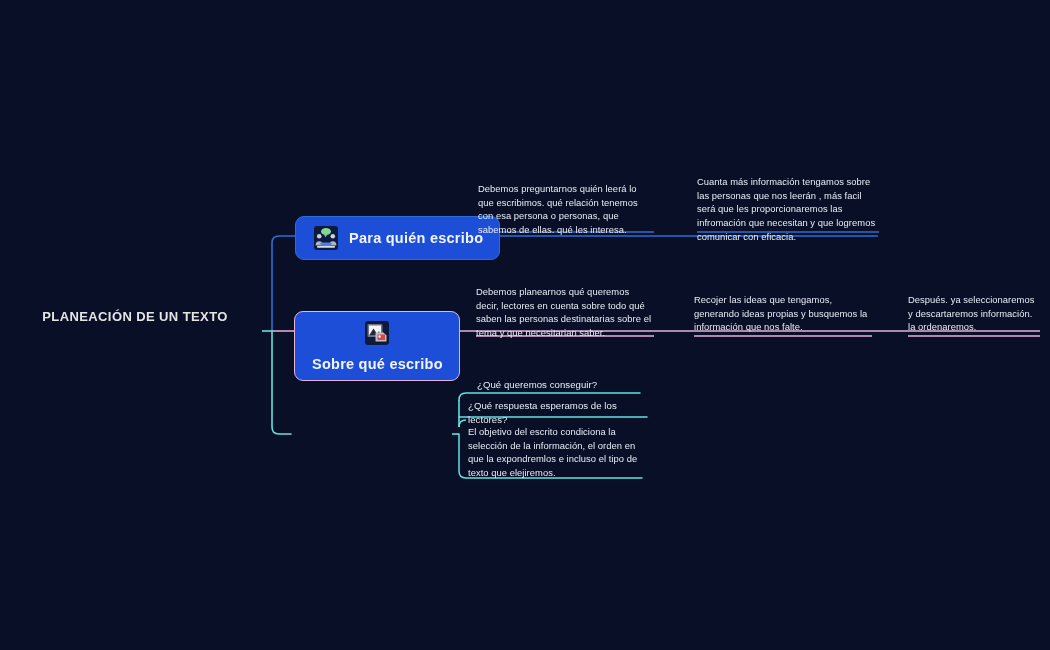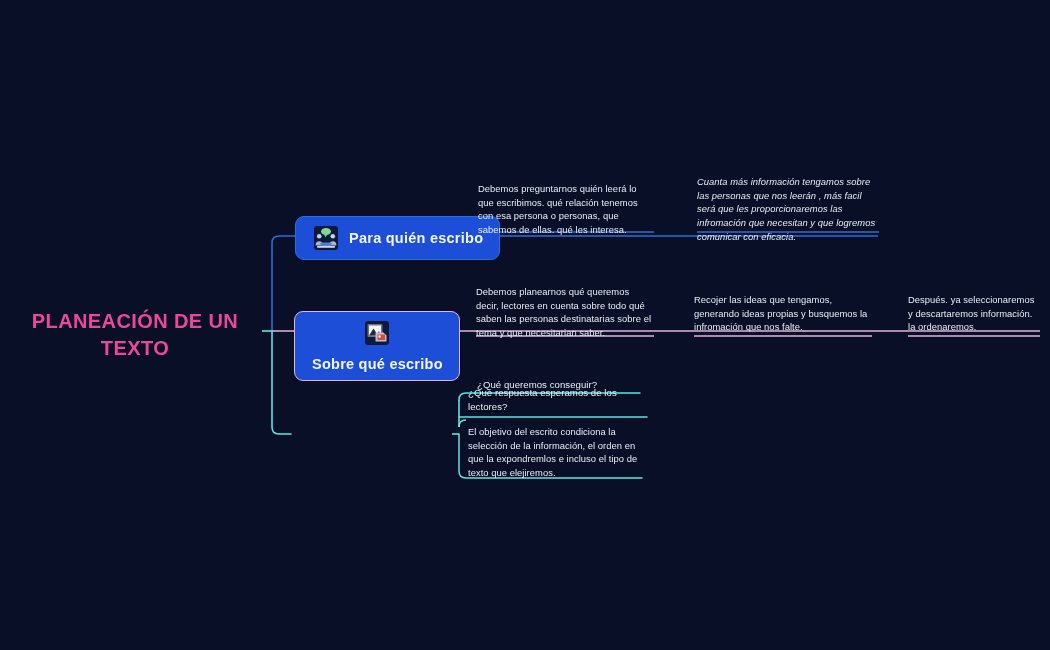--- a/index.html
+++ b/index.html
@@ -8,22 +8,22 @@
     background: #080f26;
     font-family: "Liberation Sans", sans-serif;
     overflow: hidden;
   }
   #canvas { position: relative; width: 1050px; height: 650px; background: #080f26; }
 
   
   #root-title {
     position: absolute; left: 30px; top: 308px; width: 210px;
     text-align: center;
-    color: #ec4899;
-    font-size: 20px; font-weight: 700; letter-spacing: .4px; line-height: 1.35;
+    color: #e5e5e5;
+    font-size: 13px; font-weight: 700; letter-spacing: .4px; line-height: 1.35;
   }
 
   
   #links { position: absolute; left: 0; top: 0; width: 1050px; height: 650px; }
 
   
   .node {
     position: absolute;
     display: flex; align-items: center; gap: 10px;
     padding: 8px 16px 8px 17px;
@@ -44,28 +44,28 @@
   
   .leaf { position: absolute; }
   .leaf .txt {
     color: #e8edf6; font-size: 9.4px; line-height: 1.45; letter-spacing: .05px;
   }
 
   .leaf.small .txt { font-size: 9.6px; }
 
   
   #leaf-1a { left: 478px; top: 182px; width: 176px; }
-  #leaf-1b { left: 697px; top: 175px; width: 182px; font-style: italic; }
+  #leaf-1b { left: 697px; top: 175px; width: 182px; }
   
   #leaf-2a { left: 476px; top: 285px; width: 178px; }
   #leaf-2b { left: 694px; top: 293px; width: 178px; }
   #leaf-2c { left: 908px; top: 293px; width: 132px; }
   
   #leaf-3a { left: 468px; top: 378px; width: 172px; margin-left: 9px; }
-  #leaf-3b { left: 468px; top: 386px; width: 179px; text-decoration: underline; }
+  #leaf-3b { left: 468px; top: 399px; width: 179px; }
   #leaf-3c { left: 468px; top: 425px; width: 174px; }
 </style>
 </head>
 <body>
 
 <div id="canvas">
 
   <svg id="links" viewBox="0 0 1050 650">
 
     <path d="M262,331 L272,331" stroke="#5fe3e0" stroke-width="1.6" fill="none"></path>
@@ -129,21 +129,21 @@
       <path d="M13.5 14.5 L21 14.5 L21 20 L13.5 20 Z" fill="#e0453c"></path>
       <circle cx="15.6" cy="16.5" r="1.2" fill="#f6f7fa"></circle>
     </svg>
     <span class="label">Sobre qué escribo</span>
   </div>
 
   <div class="leaf" id="leaf-2a">
     <div class="txt">Debemos planearnos qué queremos decir, lectores en cuenta sobre todo qué saben las personas destinatarias sobre el tema y que necesitarian saber.</div>
   </div>
   <div class="leaf" id="leaf-2b">
-    <div class="txt">Recojer las ideas que tengamos, generando ideas propias y busquemos la infromación que nos falte.</div>
+    <div class="txt">Recojer las ideas que tengamos, generando ideas propias y busquemos la información que nos falte.</div>
   </div>
   <div class="leaf" id="leaf-2c">
     <div class="txt">Después. ya seleccionaremos  y descartaremos información. la ordenaremos.</div>
   </div>
 
 
   <div class="leaf small" id="leaf-3a">
     <div class="txt">¿Qué queremos conseguir?</div>
   </div>
   <div class="leaf small" id="leaf-3b">

